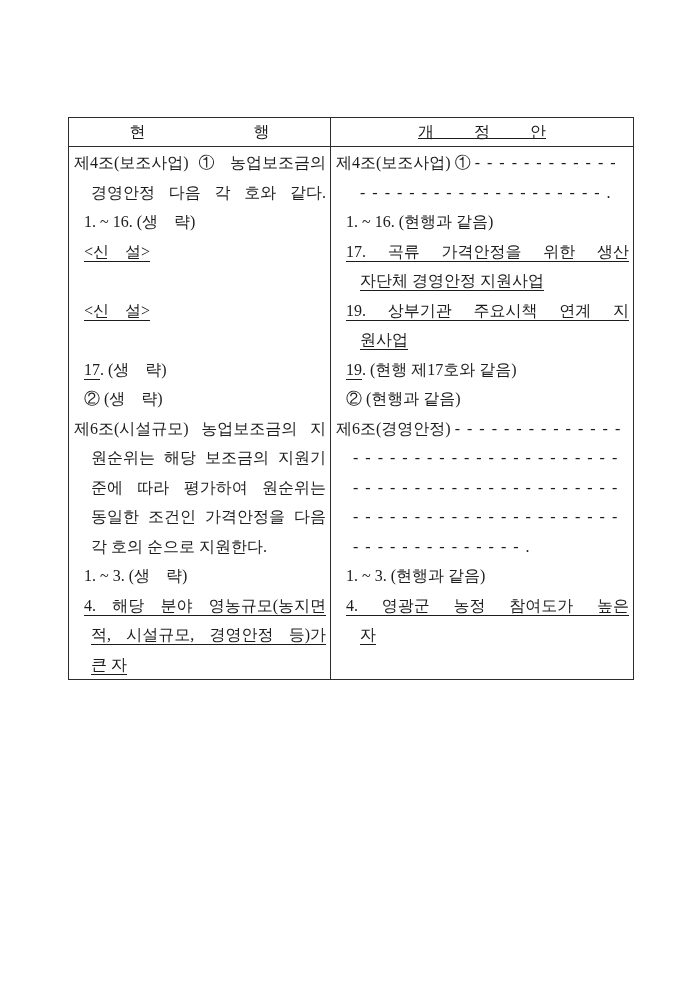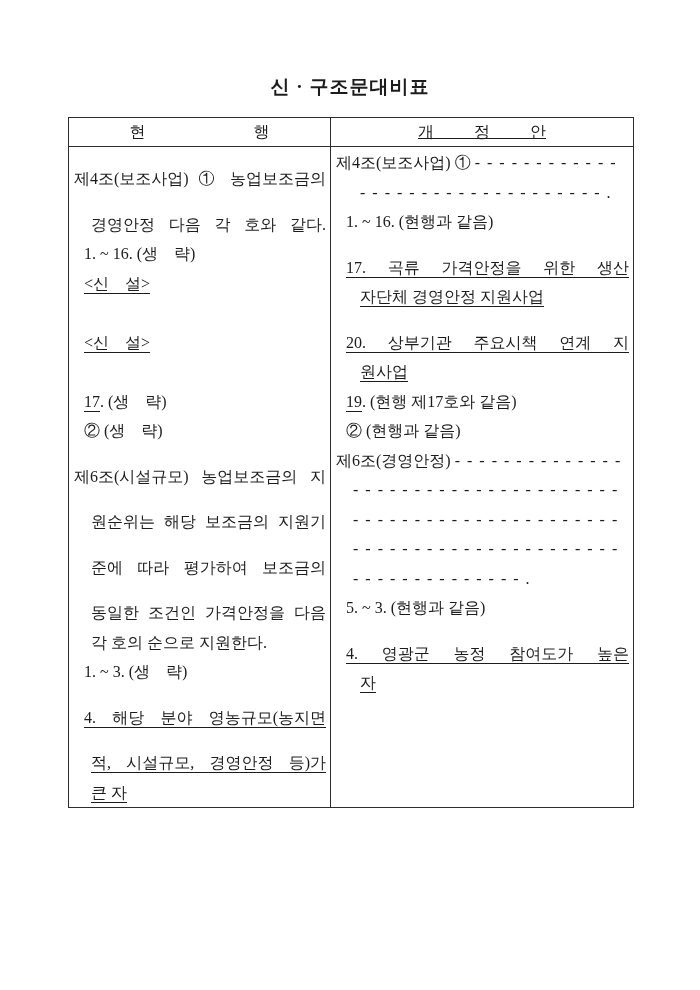--- a/index.html
+++ b/index.html
@@ -43,36 +43,35 @@
 
   .line {
     height: 29.5px; line-height: 29.5px;
     font-size: 16px;
     white-space: nowrap; overflow: hidden;
   }
   .ind0 { padding-left: 1px; }
   .ind1 { padding-left: 11px; }
   .ind2 { padding-left: 18px; }
   .ind3 { padding-left: 25px; }
-  .just { text-align: justify; text-align-last: justify; margin-top: 16px; }
+  .just { text-align: justify; text-align-last: justify; }
 
   .u {
     text-decoration: underline;
     text-underline-offset: 4px;
     text-decoration-thickness: 1px;
     text-align: right;
   }
   .dash { letter-spacing: 7px; }
 </style>
 </head>
 <body>
 
 <div class="page">
 
-  <h1 class="title">신 · 구조문대비표</h1>
 
   <table class="cmp-table">
     <colgroup>
       <col style="width:262px">
       <col style="width:303px">
     </colgroup>
     <thead>
       <tr>
         <th class="hdr hdr-current">현 행</th>
         <th class="hdr hdr-revised">개 정 안</th>
@@ -86,46 +85,46 @@
               <div class="line ind2 just"><span>경영안정 다음 각 호와 같다.</span></div>
               <div class="line ind1"><span>1. ~ 16. (생　략)</span></div>
               <div class="line ind1"><span class="u">&lt;신　설&gt;</span></div>
               <div class="line ind0"></div>
               <div class="line ind1"><span class="u">&lt;신　설&gt;</span></div>
               <div class="line ind0"></div>
               <div class="line ind1"><span class="u">17</span><span>. (생　략)</span></div>
               <div class="line ind1"><span>② (생　략)</span></div>
               <div class="line ind0 just"><span>제6조(시설규모) 농업보조금의 지</span></div>
               <div class="line ind2 just"><span>원순위는 해당 보조금의 지원기</span></div>
-              <div class="line ind2 just"><span>준에 따라 평가하여 보조금의</span></div>
+              <div class="line ind2 just"><span>준에 따라 평가하여 원순위는</span></div>
               <div class="line ind2 just"><span>동일한 조건인 가격안정을 다음</span></div>
               <div class="line ind2"><span>각 호의 순으로 지원한다.</span></div>
               <div class="line ind1"><span>1. ~ 3. (생　략)</span></div>
               <div class="line ind1 just"><span class="u">4. 해당 분야 영농규모(농지면</span></div>
               <div class="line ind2 just"><span class="u">적, 시설규모, 경영안정 등)가</span></div>
               <div class="line ind2"><span class="u">큰 자</span></div>
             </div>
         </td>
         <td class="cell">
           <div class="col" id="col-revised">
               <div class="line ind0"><span>제4조(보조사업) ① </span><span class="dash">------------</span></div>
               <div class="line ind3"><span class="dash">--------------------</span><span>.</span></div>
               <div class="line ind1"><span>1. ~ 16. (현행과 같음)</span></div>
               <div class="line ind1 just"><span class="u">17. 곡류 가격안정을 위한 생산</span></div>
               <div class="line ind3"><span class="u">자단체 경영안정 지원사업</span></div>
-              <div class="line ind1 just"><span class="u">20. 상부기관 주요시책 연계 지</span></div>
+              <div class="line ind1 just"><span class="u">19. 상부기관 주요시책 연계 지</span></div>
               <div class="line ind3"><span class="u">원사업</span></div>
               <div class="line ind1"><span class="u">19</span><span>. (현행 제17호와 같음)</span></div>
               <div class="line ind1"><span>② (현행과 같음)</span></div>
               <div class="line ind0"><span>제6조(경영안정) </span><span class="dash">--------------</span></div>
               <div class="line ind2"><span class="dash">----------------------</span></div>
               <div class="line ind2"><span class="dash">----------------------</span></div>
               <div class="line ind2"><span class="dash">----------------------</span></div>
               <div class="line ind2"><span class="dash">--------------</span><span>.</span></div>
-              <div class="line ind1"><span>5. ~ 3. (현행과 같음)</span></div>
+              <div class="line ind1"><span>1. ~ 3. (현행과 같음)</span></div>
               <div class="line ind1 just"><span class="u">4. 영광군 농정 참여도가 높은</span></div>
               <div class="line ind3"><span class="u">자</span></div>
               <div class="line ind0"></div>
             </div>
         </td>
       </tr>
     </tbody>
   </table>
 
 </div>

